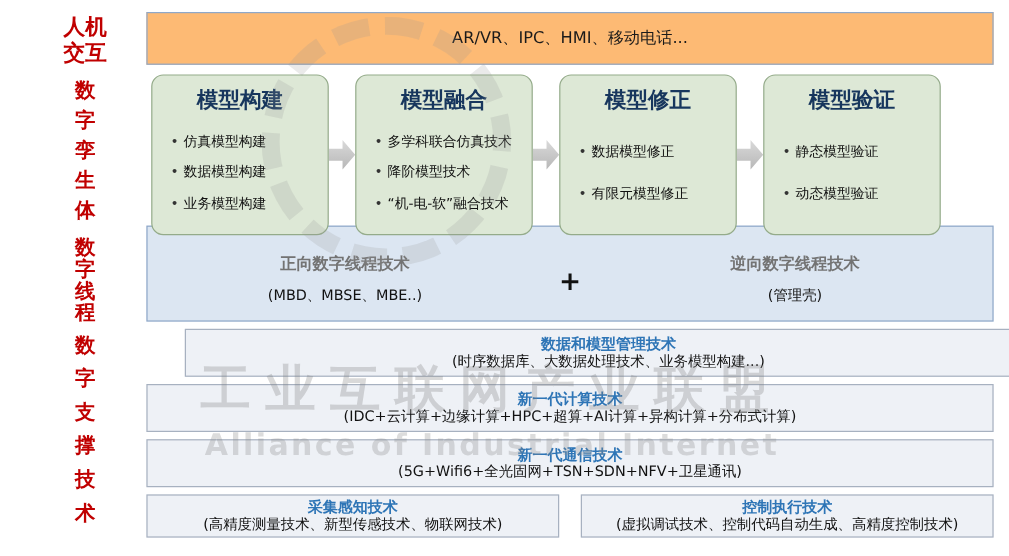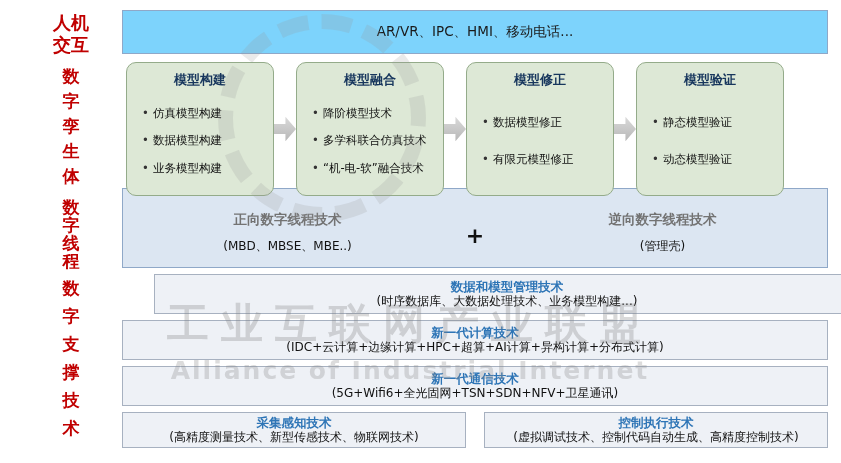--- a/index.html
+++ b/index.html
@@ -14,21 +14,21 @@
     word-break:break-all; z-index:3;
   }
   .l-hmi     { left:50px; top:12px;  width:42px; font-size:18px; line-height:22px; }
   .l-twin    { left:61px; top:64px;  width:20px; font-size:17px; line-height:25px; }
   .l-thread  { left:61px; top:198px; width:20px; font-size:17px; line-height:18px; }
   .l-support { left:61px; top:274px; width:20px; font-size:17px; line-height:28px; }
 
   
   .top-bar {
     position:absolute; left:122px; top:10px; width:706px; height:44px;
-    background:#7dd3fc; border:1px solid #8fa8c8; box-sizing:border-box;
+    background:#fdba74; border:1px solid #8fa8c8; box-sizing:border-box;
     display:flex; align-items:center; justify-content:center;
     font-size:13.5px; color:#1a1a1a; z-index:2;
   }
 
   
   .thread-band {
     position:absolute; left:122px; top:188px; width:706px; height:80px;
     background:#dce6f2; border:1px solid #8fa8c8; box-sizing:border-box;
     display:flex; align-items:flex-start; padding-top:22px; z-index:1;
   }
@@ -40,21 +40,21 @@
   
   .boxes-row {
     position:absolute; left:126px; top:62px; width:660px; height:134px;
     display:flex; align-items:stretch; z-index:2;
   }
   .mbox {
     flex:0 0 148px; box-sizing:border-box; height:134px;
     background:#dde8d6; border:1.5px solid #94ab8a; border-radius:10px;
     padding:7px 9px 6px; display:flex; flex-direction:column;
   }
-  .mbox-title { text-align:center; font-size:13px; font-weight:bold; color:#17365d; margin:1px 0 4px; }
+  .mbox-title { text-align:center; font-size:18px; font-weight:bold; color:#17365d; margin:1px 0 4px; }
   .mbox-list  { list-style:none; margin:0; padding:0 0 0 4px; flex:1; display:flex; flex-direction:column; justify-content:space-evenly; }
   .mbox-list li { position:relative; padding-left:13px; font-size:11.5px; color:#111; line-height:1.15; }
   .mbox-list li::before { content:"•"; position:absolute; left:2px; color:#333; }
   .arrow {
     flex:0 0 22px; align-self:center; height:28px; margin:0 0;
     background:linear-gradient(#dcdcdc,#b5b5b5);
     clip-path:polygon(0 32%, 52% 32%, 52% 6%, 100% 50%, 52% 94%, 52% 68%, 0 68%);
   }
 
   
@@ -128,22 +128,22 @@
         <li>数据模型构建</li>
         <li>业务模型构建</li>
       </ul>
     </div>
 
     <div class="arrow"></div>
 
     <div class="mbox">
       <div class="mbox-title">模型融合</div>
       <ul class="mbox-list">
+        <li>多学科联合仿真技术</li>
         <li>降阶模型技术</li>
-        <li>多学科联合仿真技术</li>
         <li>“机-电-软”融合技术</li>
       </ul>
     </div>
 
     <div class="arrow"></div>
 
     <div class="mbox">
       <div class="mbox-title">模型修正</div>
       <ul class="mbox-list">
         <li>数据模型修正</li>

